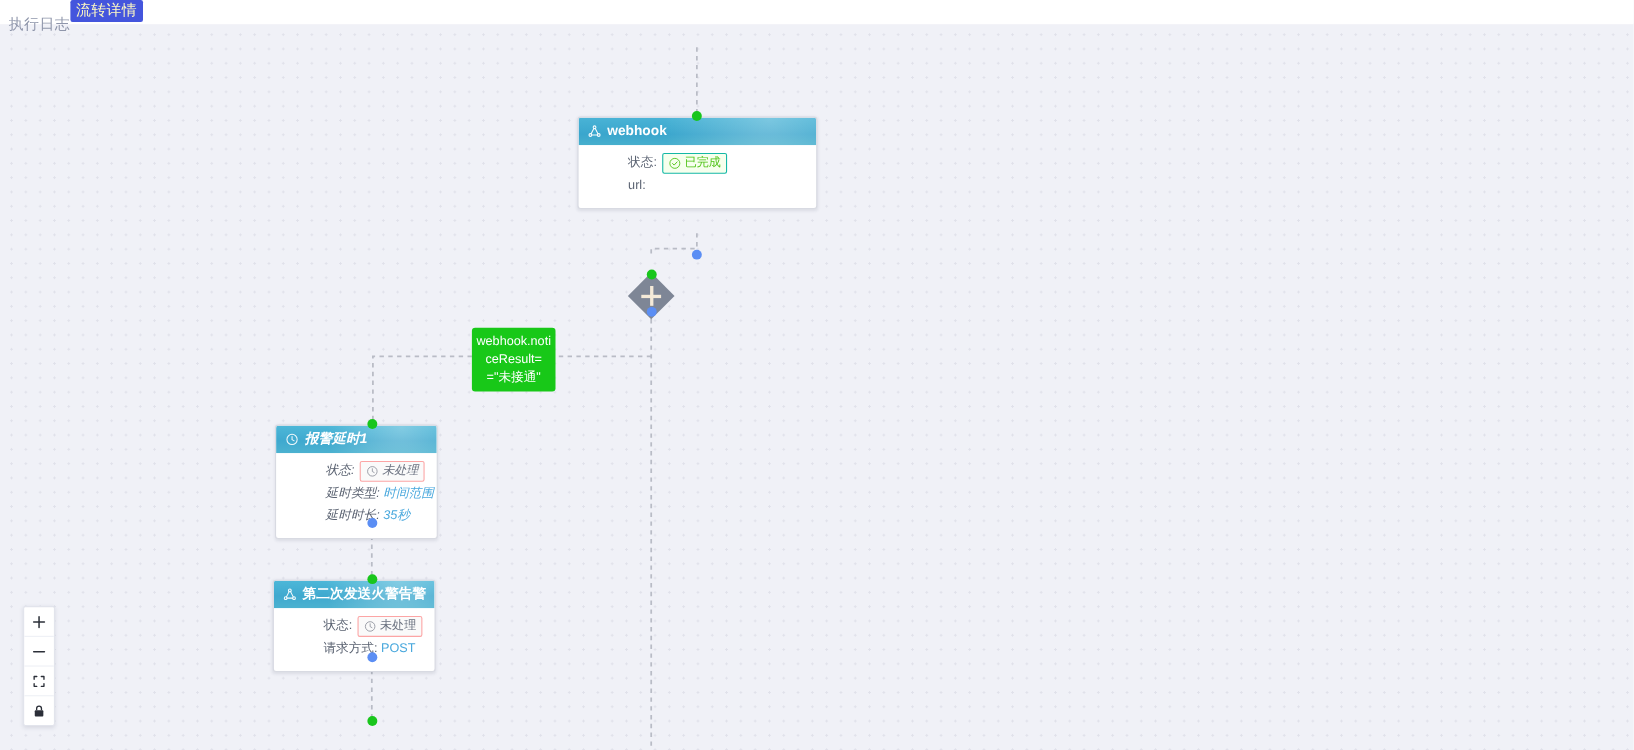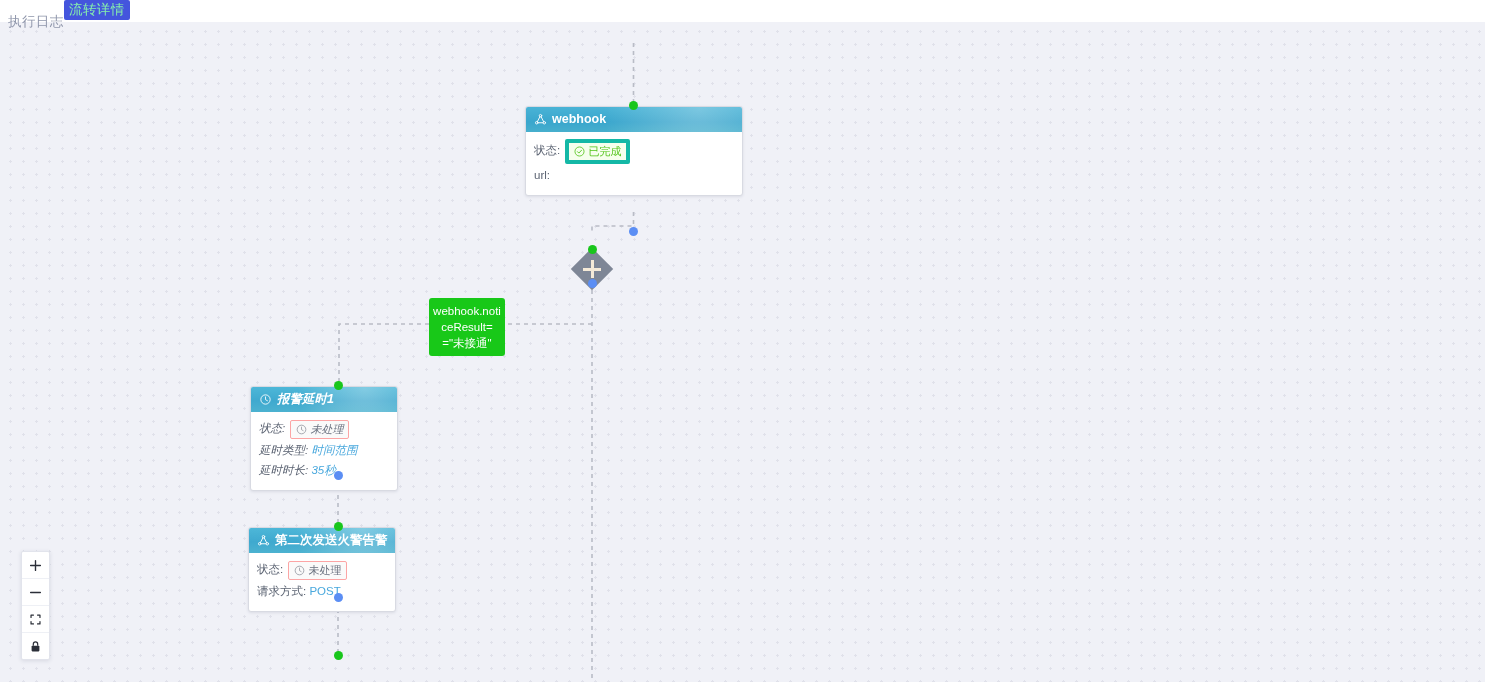--- a/index.html
+++ b/index.html
@@ -33,21 +33,21 @@
     cursor: pointer;
     letter-spacing: 0.4px;
   }
   .tab.inactive {
     left: 4px;
     color: #8f96ab;
     padding: 12px 4px;
   }
   .tab.active {
     left: 64px;
-    color: #86efac;
+    color: #fef9c3;
     background: #4455dd;
     padding: 0 5px;
     border-radius: 2px;
     font-weight: 500;
   }
 
   
   #canvas {
     position: absolute;
     left: 0;
@@ -127,20 +127,21 @@
     width: 13px; height: 13px;
     flex: 0 0 13px;
     display: block;
     opacity: 0.95;
   }
   .node-body {
     padding: 7px 8px 9px 8px;
     font-size: 11.5px;
     color: #5b6372;
     line-height: 18px;
+    margin-left: 37px;
   }
   .node-body .row { display: block; margin-bottom: 2px; white-space: nowrap; }
   .node-body .row.wrap { white-space: normal; word-break: break-all; }
   .label { color: #5b6372; }
   .value { color: #49a8dd; }
 
   
   .badge {
     display: inline-flex;
     align-items: center;
@@ -149,21 +150,21 @@
     padding: 0 5px;
     border-radius: 2px;
     font-size: 11px;
     line-height: 17px;
     vertical-align: -3px;
     margin-left: 2px;
   }
   .badge.done {
     color: #52c41a;
     background: #f6ffed;
-    border: 4px solid #14b8a6;
+    border: 1px solid #14b8a6;
   }
   .badge.pending {
     color: #6b7280;
     background: #fafafa;
     border: 1px solid #fca5a5;
   }
   .badge svg { width: 11px; height: 11px; display: block; }
 
   
   .cond-chip {

